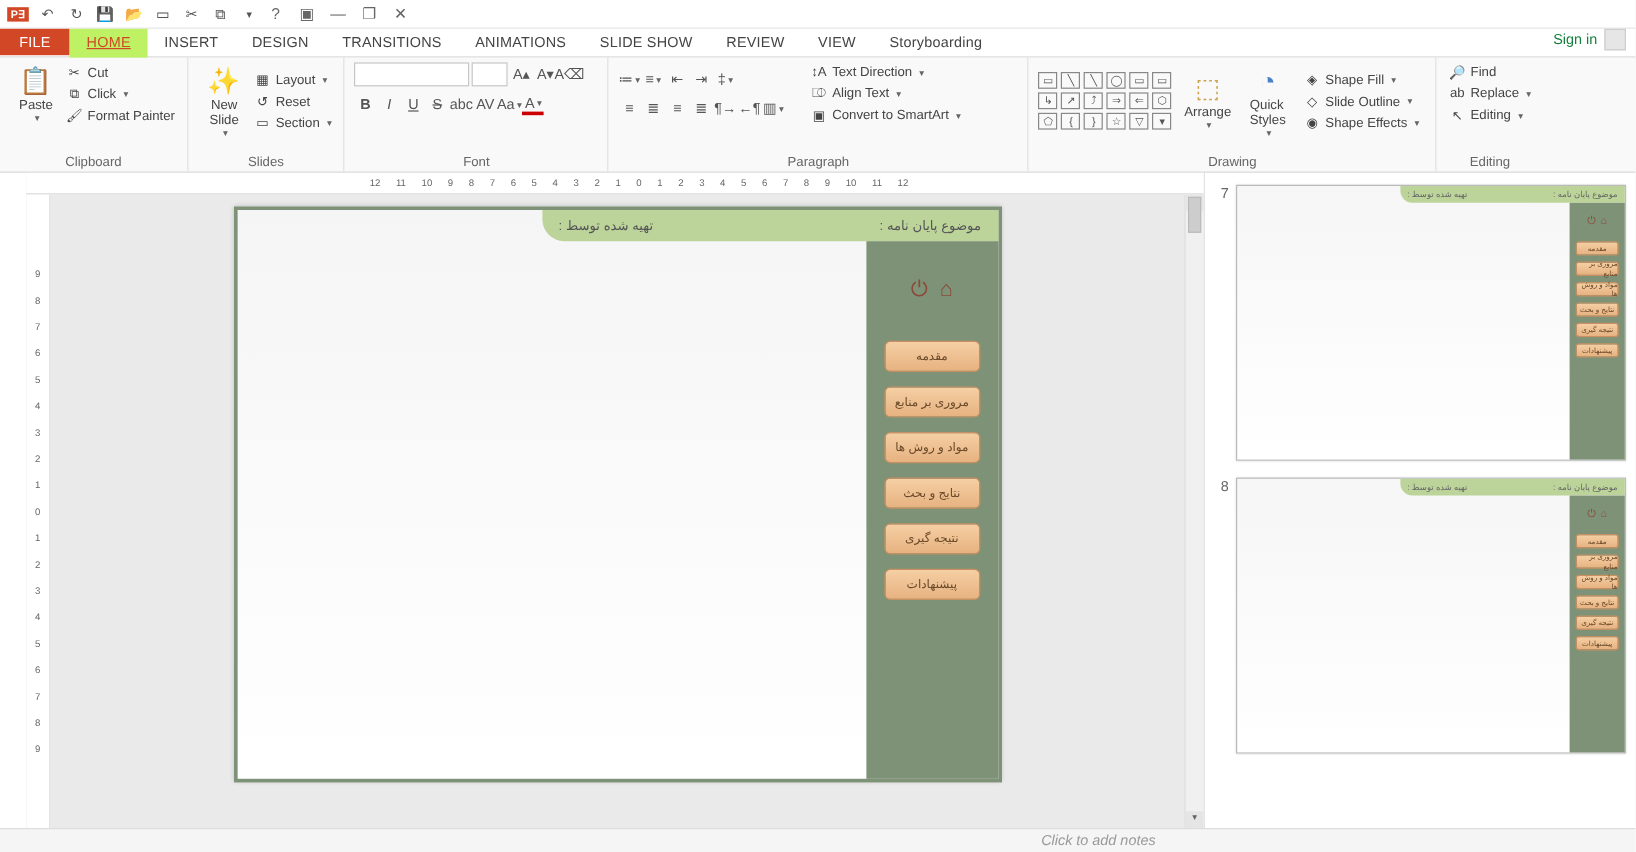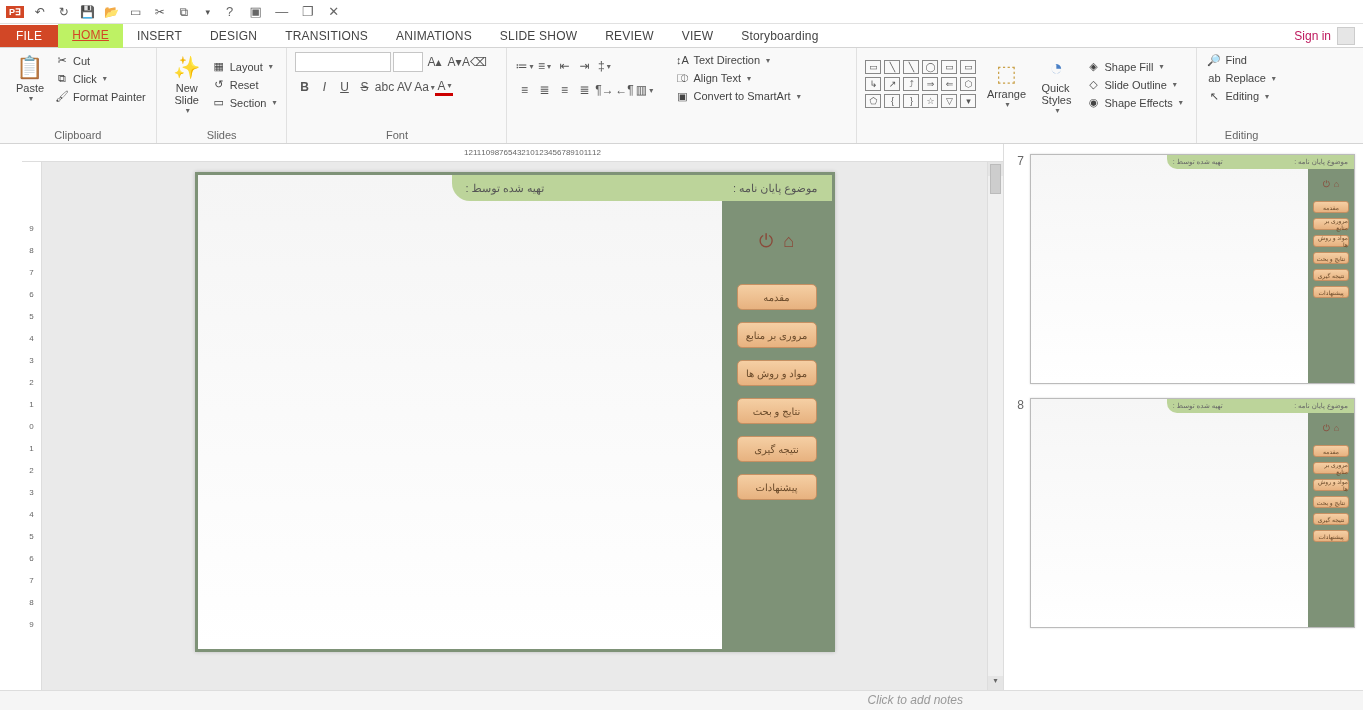--- a/index.html
+++ b/index.html
@@ -8,25 +8,25 @@
 
 .titlebar { height: 24px; display: flex; align-items: center; background: #fff; border-bottom: 1px solid #e1e1e1; }
 .titlebar .qat { display: flex; align-items: center; gap: 8px; padding: 0 6px; }
 .titlebar .qat .pp { background: #d24726; color: #fff; font-size: 9px; font-weight: bold; padding: 1px 3px; }
 .titlebar .qat .ic { width: 16px; height: 16px; display: flex; align-items: center; justify-content: center; font-size: 12px; color: #555; }
 .titlebar .title { flex: 1; text-align: center; font-size: 12px; color: #666; }
 .titlebar .right { display: flex; gap: 10px; padding-right: 8px; color: #666; font-size: 13px; align-items:center;}
 .titlebar .right span{width:16px;text-align:center;}
 
 
-.tabs { height: 24px; display: flex; align-items: center; border-bottom: 1px solid #d4d4d4; background: #fff; }
+.tabs { height: 24px; display: flex; align-items: flex-start; border-bottom: 1px solid #d4d4d4; background: #fff; }
 .tab { padding: 4px 14px; font-size: 12px; color: #444; cursor: pointer; text-transform: uppercase; letter-spacing: .2px;}
 .tab.file { background: #d24726; color: #fff; padding: 4px 16px; }
 .tab.active { color: #d24726; border-bottom: 2px solid transparent; background:#bef264;text-decoration:underline;}
-.signin { margin-left: auto; padding-right: 8px; font-size: 12px; color: #be185d; display:flex; align-items:center; gap:6px;}
+.signin { margin-left: auto; padding-right: 8px; font-size: 12px; color: #15803d; display:flex; align-items:center; gap:6px;}
 .signin .avatar{width:18px;height:18px;background:#e6e6e6;border:1px solid #ccc;}
 
 
 .ribbon { height: 96px; background: #f9f9f9; border-bottom: 1px solid #d4d4d4; display: flex; }
 .group { border-right: 1px solid #e1e1e1; padding: 4px 8px 2px; display: flex; flex-direction: column; justify-content: space-between; }
 .group .row { display: flex; gap: 1px; align-items: center; }
 .group .label { text-align: center; font-size: 11px; color: #666; padding-top: 2px; position:relative;}
 .bigbtn { display: flex; flex-direction: column; align-items: center; justify-content: center; width: 44px; padding: 2px; font-size: 11px; color: #444; }
 .bigbtn .gi { width: 28px; height: 28px; display:flex;align-items:center;justify-content:center;font-size:22px;}
 .smallrow { display: flex; align-items: center; gap: 4px; font-size: 11px; color: #444; padding: 1px 2px; }
@@ -35,21 +35,21 @@
 .fontbox{border:1px solid #c6c6c6;background:#fff;height:20px;width:96px;font-size:11px;padding:0 4px;}
 .sizebox{border:1px solid #c6c6c6;background:#fff;height:20px;width:30px;font-size:11px;padding:0 4px;}
 .tb{width:18px;height:18px;display:flex;align-items:center;justify-content:center;font-size:12px;color:#555;}
 .gal{display:grid;grid-template-columns:repeat(6,18px);grid-template-rows:repeat(3,16px);gap:1px;}
 .gal .sh{border:1px solid #888;width:16px;height:14px;font-size:9px;display:flex;align-items:center;justify-content:center;color:#555;}
 
 
 .workspace{display:flex;height:546px;}
 .leftgutter{width:22px;background:#fff;}
 .editor{flex:1;background:#eaeaea;position:relative;display:flex;flex-direction:column;}
-.ruler-h{height:18px;background:#fff;border-bottom:1px solid #ddd;font-size:8px;color:#666;display:flex;align-items:center;justify-content:center;padding-left:40px;}
+.ruler-h{height:18px;background:#fff;border-bottom:1px solid #ddd;font-size:8px;color:#666;display:flex;align-items:center;justify-content:center;gap:13px;padding-left:40px;}
 .editor-body{flex:1;display:flex;overflow:hidden;}
 .ruler-v{width:20px;background:#fff;border-right:1px solid #ddd;font-size:8px;color:#666;display:flex;flex-direction:column;align-items:center;justify-content:center;gap:13px;}
 .canvas-area{flex:1;position:relative;display:flex;align-items:flex-start;justify-content:center;padding-top:10px;}
 .scrollbar-v{width:16px;background:#f0f0f0;border-left:1px solid #ddd;position:relative;}
 .scrollbar-v .thumb{position:absolute;left:2px;right:2px;top:2px;height:30px;background:#cdcdcd;border:1px solid #bbb;}
 .scrollbar-v .arrow{position:absolute;left:0;right:0;height:14px;background:#e5e5e5;font-size:8px;text-align:center;color:#666;}
 
 
 .slide{width:640px;height:480px;background:linear-gradient(#f5f5f5,#fff);border:3px solid #7e9277;position:relative;box-shadow:0 0 4px rgba(0,0,0,.2);}
 .slide .topbar{position:absolute;top:0;right:0;width:380px;height:26px;background:#bcd49a;border-bottom-left-radius:18px;display:flex;align-items:center;justify-content:space-between;padding:0 14px;font-size:11px;color:#555;direction:rtl;}
@@ -223,20 +223,21 @@
             <span>Align Text</span>
             <span class="ddarrow">▾</span>
           </div>
         <div class="smallrow">
             <span class="si">▣</span>
             <span>Convert to SmartArt</span>
             <span class="ddarrow">▾</span>
           </div>
       </div>
     </div>
+    <div class="label">Paragraph</div>
   </div>
 
   <div class="group" style="width:340px">
     <div class="row" style="gap:6px">
       <div class="gal">
         <div class="sh">▭</div>
           <div class="sh">╲</div>
           <div class="sh">╲</div>
           <div class="sh">◯</div>
           <div class="sh">▭</div>
@@ -276,20 +277,21 @@
             <span>Slide Outline</span>
             <span class="ddarrow">▾</span>
           </div>
         <div class="smallrow">
             <span class="si">◉</span>
             <span>Shape Effects</span>
             <span class="ddarrow">▾</span>
           </div>
       </div>
     </div>
+    <div class="label">Drawing</div>
   </div>
 
   <div class="group" style="border-right:none">
     <div style="display:flex;flex-direction:column;gap:2px">
       <div class="smallrow">
           <span class="si">🔎</span>
           <span>Find</span>
         </div>
       <div class="smallrow">
           <span class="si">ab</span>

